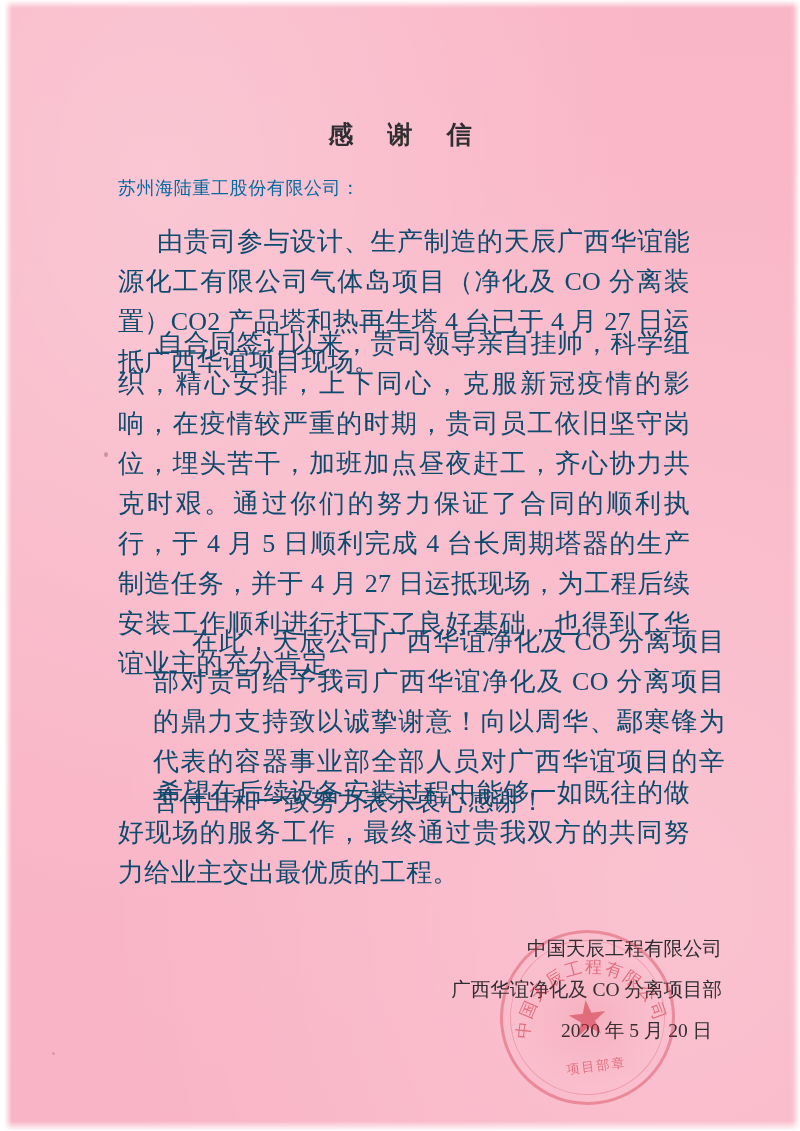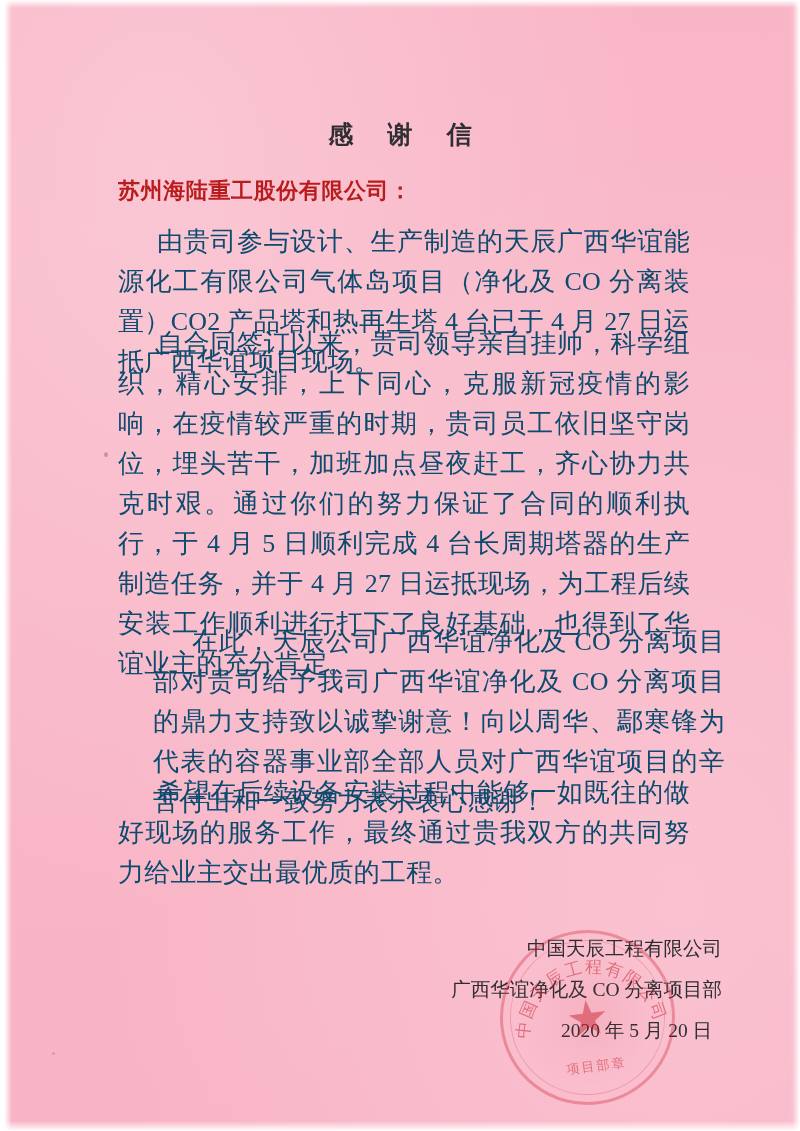--- a/index.html
+++ b/index.html
@@ -78,24 +78,23 @@
     letter-spacing: 14px;
     color: #2f2f33;
     font-weight: 600;
     text-indent: 14px;
   }
 
   .salutation {
     position: absolute;
     top: 176px;
     left: 118px;
-    font-size: 22px;
-    color: #b91c1c;
+    font-size: 18px;
+    color: #0369a1;
     letter-spacing: 0.6px;
-    font-weight: bold;
   }
 
   .para {
     position: absolute;
     left: 118px;
     width: 572px;
     font-size: 26px;
     line-height: 40px;
     color: #0c4a6e;
     text-align: justify;

